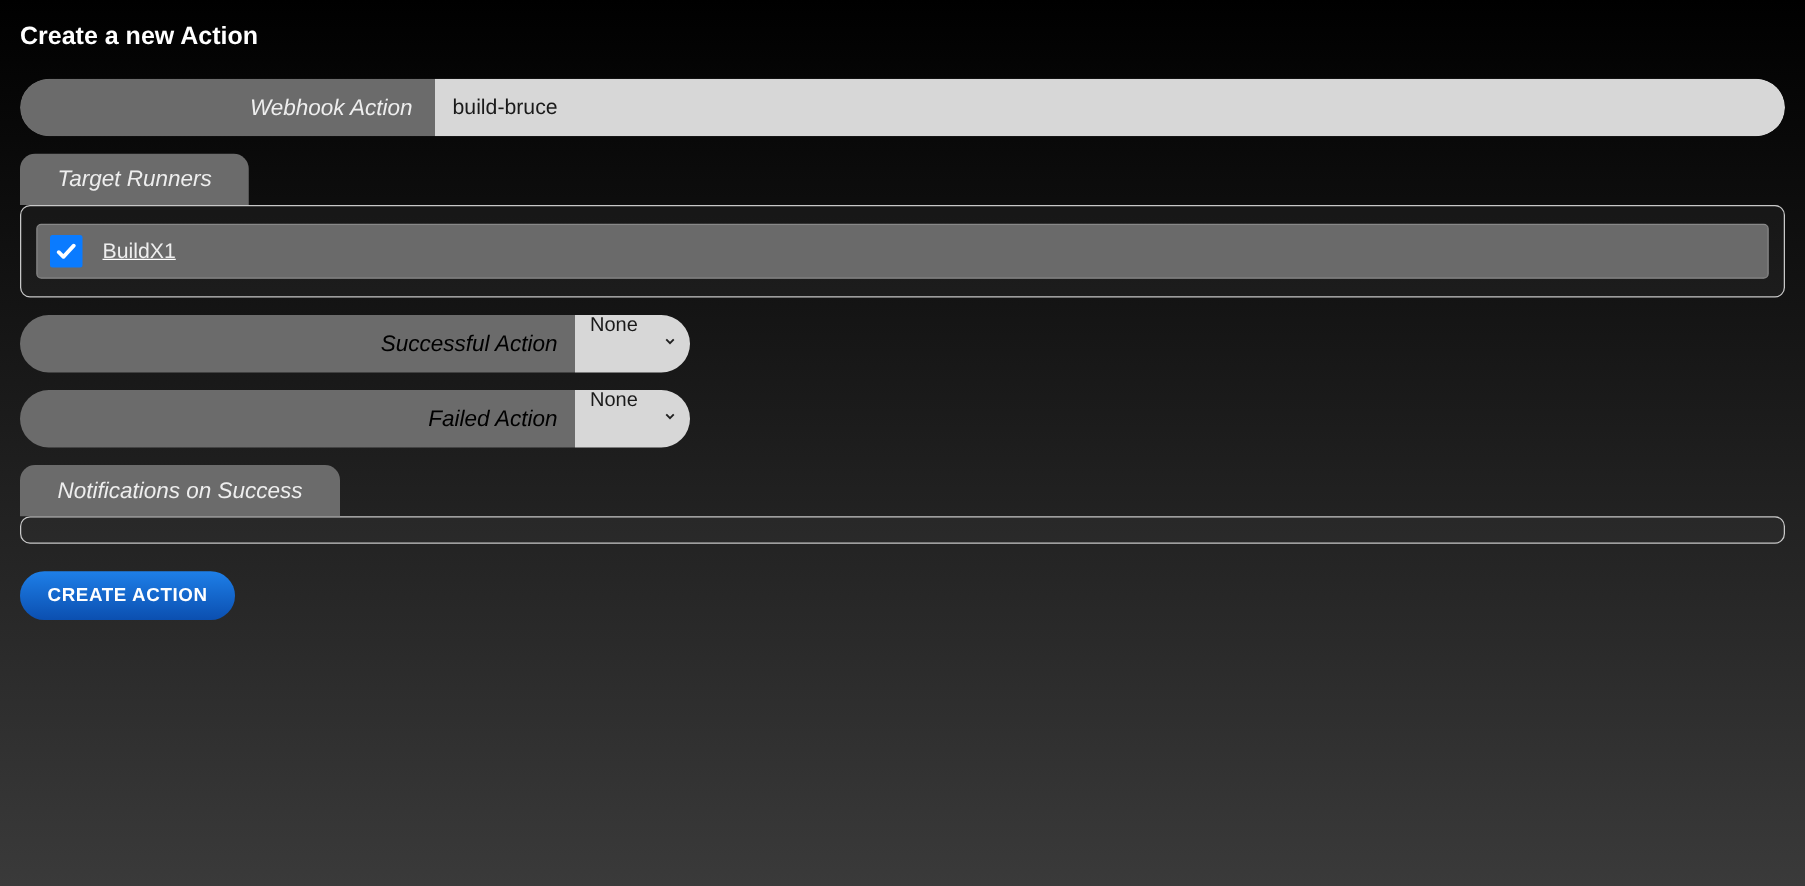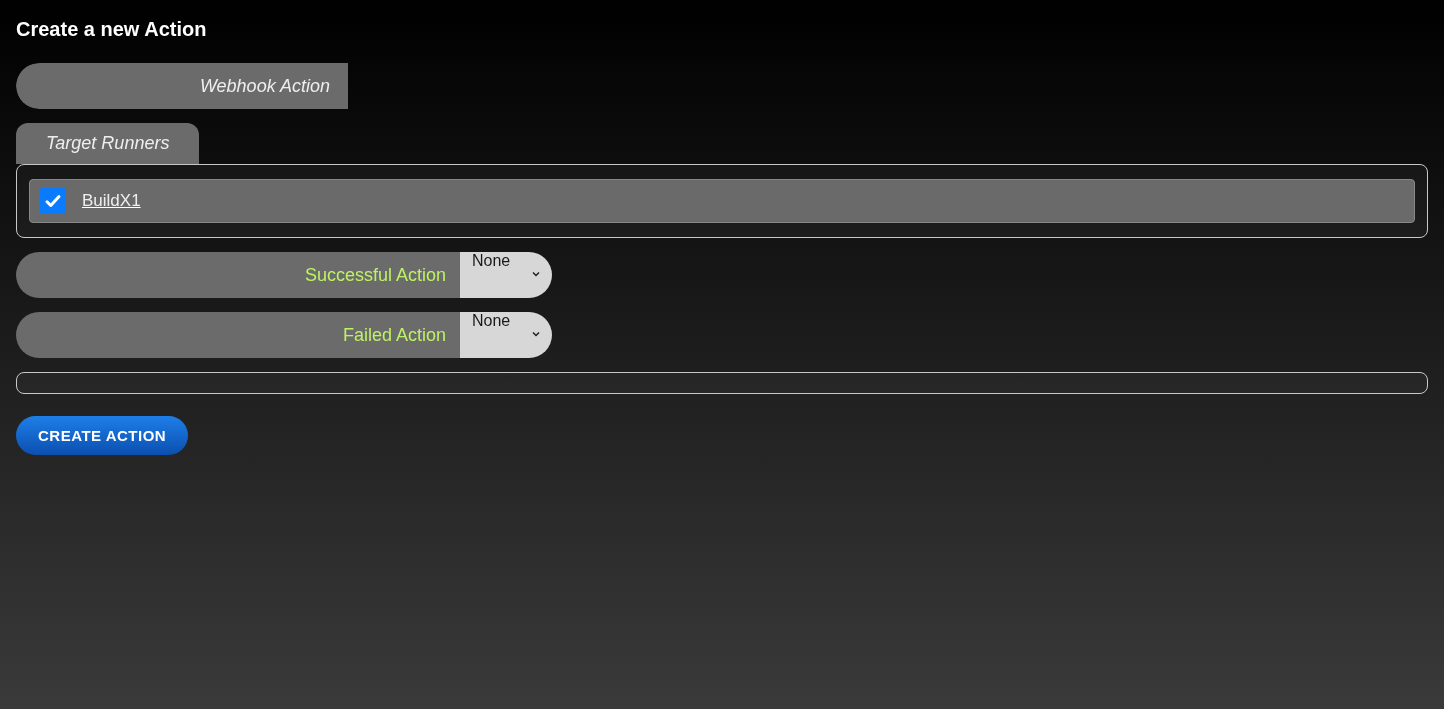--- a/index.html
+++ b/index.html
@@ -63,21 +63,22 @@
 
   
   .select-row {
     display: inline-flex;
     align-items: stretch;
     height: 46px;
     margin-bottom: 14px;
   }
   .select-label {
     background: #6b6b6b;
-    color: #bef264;
+    color: #000000;
+    font-style: italic;
     font-size: 18px;
     display: flex;
     align-items: center;
     justify-content: flex-end;
     padding: 0 14px 0 22px;
     width: 444px;
     border-top-left-radius: 23px;
     border-bottom-left-radius: 23px;
   }
   .select-wrap {
@@ -179,20 +180,23 @@
 
 <div class="page">
 
   <h1 class="page-title">Create a new Action</h1>
 
   
 
   
   <div class="field-row">
     <div class="field-label">Webhook Action</div>
+    <div class="field-input-wrap">
+      <input class="field-input" type="text" value="build-bruce" style="">
+    </div>
   </div>
 
   
   <div>
     <div class="tab-label">Target Runners</div>
     <div class="tab-panel">
       <div class="runner-row">
         <span class="chk">
           <svg width="18" height="18" viewBox="0 0 24 24" fill="none" stroke="#fff" stroke-width="4" stroke-linecap="round" stroke-linejoin="round">
               <polyline points="4 13 9 18 20 6"></polyline>
@@ -229,20 +233,21 @@
       <span class="select-caret">
         <svg width="12" height="12" viewBox="0 0 24 24" fill="none" stroke="#222" stroke-width="3">
             <polyline points="6 9 12 15 18 9"></polyline>
           </svg>
       </span>
     </div>
   </div>
 
   
   <div>
+    <div class="tab-label">Notifications on Success</div>
     <div class="tab-panel thin"></div>
   </div>
 
   
 
   <button class="create-btn">CREATE ACTION</button>
 
 </div>
 
 </body></html>

